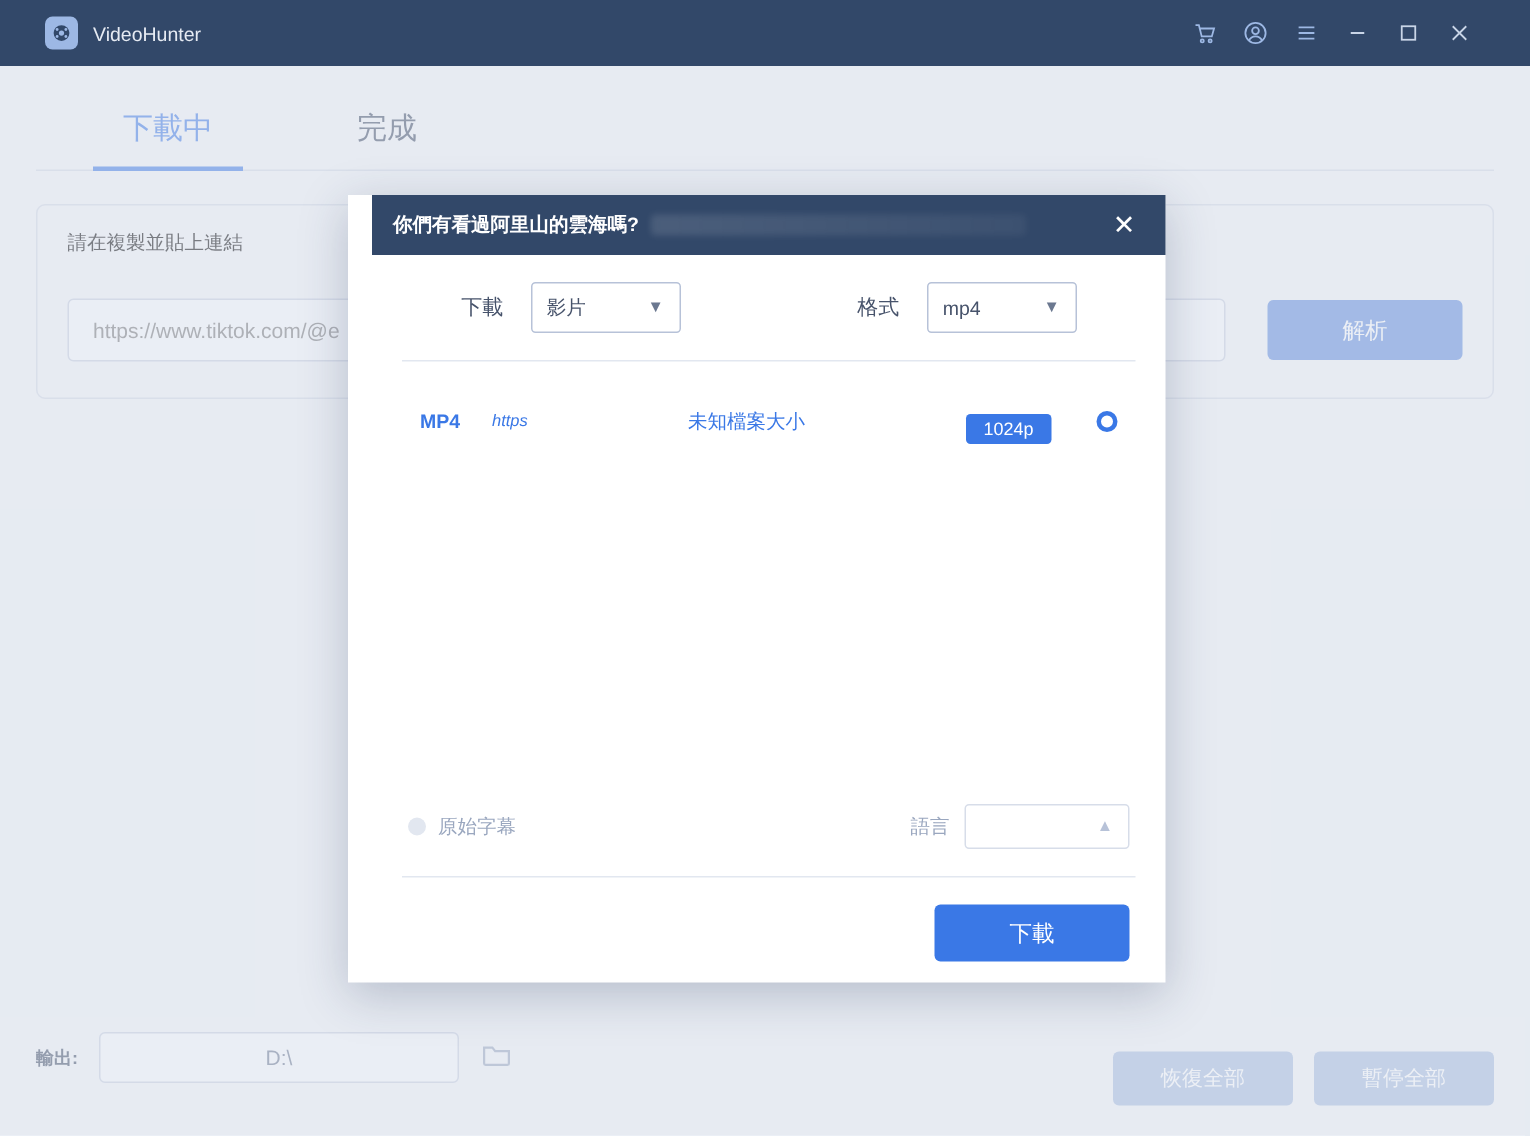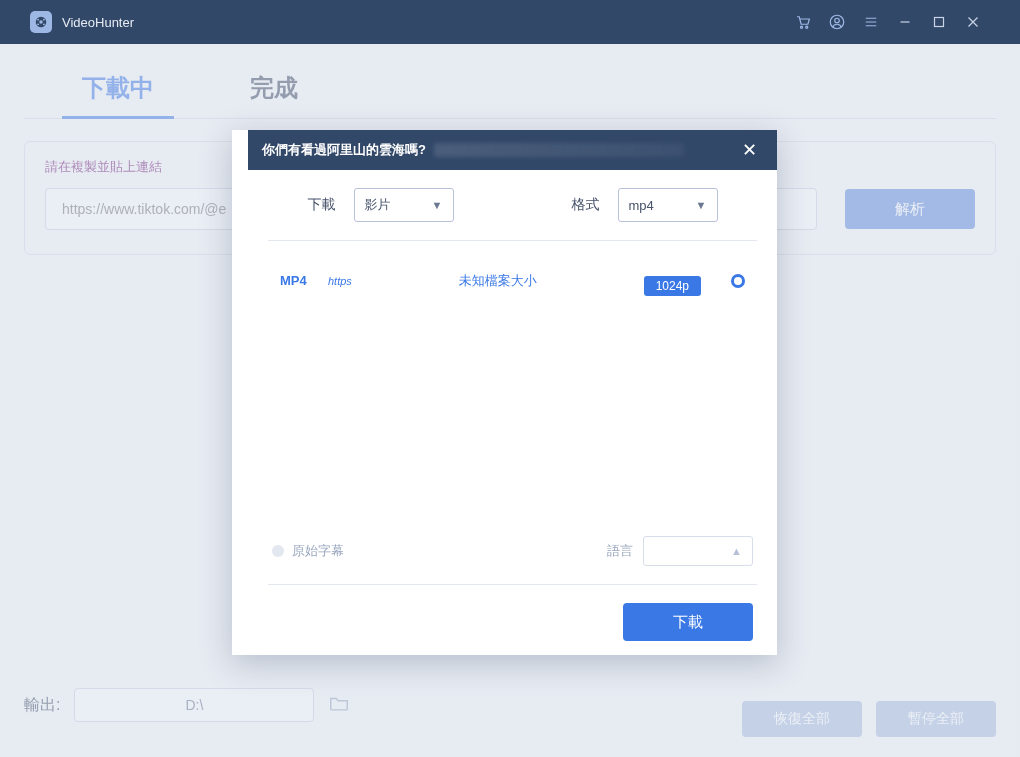--- a/index.html
+++ b/index.html
@@ -42,22 +42,22 @@
   }
 
   
   .tabs {
     display:flex;
     border-bottom: 1px solid #d6dbe6;
     gap: 80px;
     padding-left: 50px;
   }
   .tab {
-    font-size: 24px;
-    font-weight: 700;
+    font-size: 20px;
+    font-weight: 400;
     color: #3d4a62;
     padding: 10px 8px 14px 8px;
     cursor:pointer;
     position:relative;
     text-align:right;
   }
   .tab.active { color: #3a78e6; }
   .tab.active::after {
     content:"";
     position:absolute; left:-12px; right:-12px; bottom:-1px;
@@ -66,21 +66,21 @@
 
   
   .urlpanel {
     margin-top: 22px;
     border:1px solid #d6dbe6;
     border-radius: 6px;
     padding: 16px 20px 24px 20px;
     background:#f3f5f9;
   }
   .urlpanel .hint {
-    font-size:13px; color:#701a75; margin-bottom:12px;
+    font-size:13px; color:#000000; margin-bottom:28px;
   }
   .urlrow { display:flex; gap: 28px; align-items:center; }
   .urlinput {
     flex:1;
     height: 42px;
     border:1px solid #c9d1e1;
     border-radius: 4px;
     padding: 0 16px;
     font-size: 14px;
     color:#9aa7bf;
@@ -92,21 +92,21 @@
     color:#fff; font-size:15px;
     border:none; border-radius:4px;
     cursor:pointer;
   }
 
   
   .bottombar {
     position:absolute; left:24px; right:24px; bottom:20px;
     display:flex; align-items:center; gap:14px;
   }
-  .bottombar .outlabel { font-size:16px; font-weight:400; color:#3d4a62; }
+  .bottombar .outlabel { font-size:12px; font-weight:700; color:#3d4a62; }
   .outpath {
     width: 240px; height:34px;
     border:1px solid #c9d1e1; border-radius:4px;
     background:#fbfcfe;
     display:flex; align-items:center; justify-content:center;
     color:#6b7890; font-size:14px;
   }
   .foldericon { color:#9aa7bf; cursor:pointer; }
   .bottombar .spacer { flex:1; }
   .btn-ghost {

